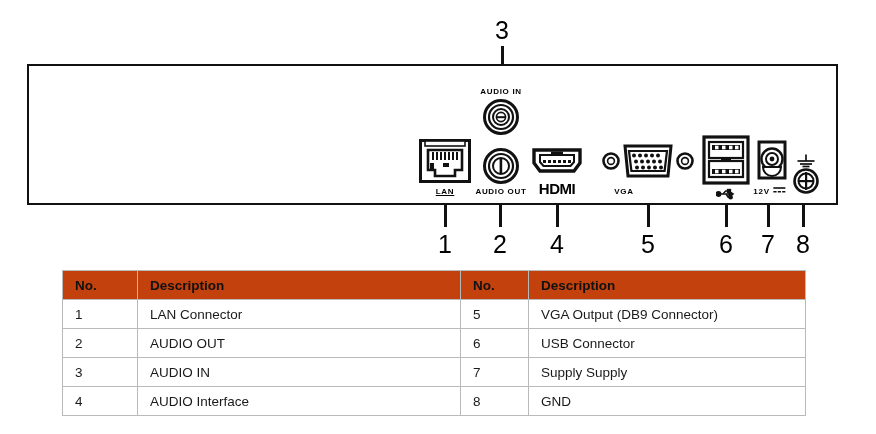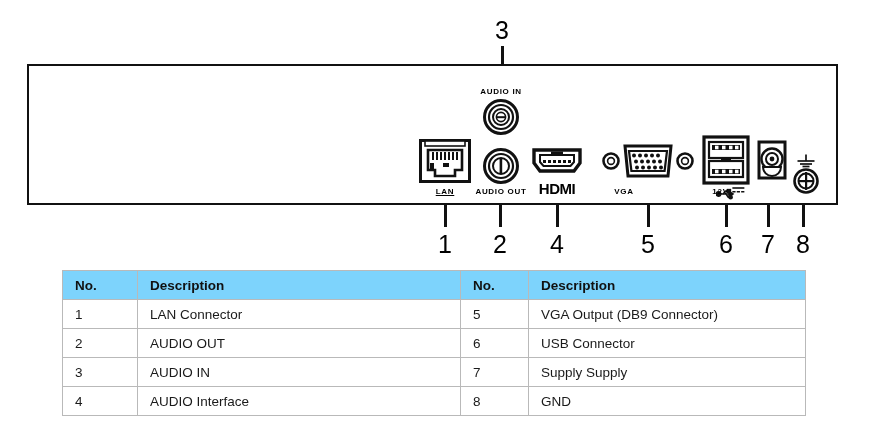--- a/index.html
+++ b/index.html
@@ -72,21 +72,21 @@
   .spec-table th,.spec-table td{
     border:1px solid #b9b9b9;
     padding:5px 0 5px 12px;
     text-align:left;
     height:18px;
     vertical-align:middle;
     font-weight:normal;
     color:#1a1a1a;
   }
   .spec-table th{
-    background:#7dd3fc;
+    background:#c2410c;
     font-weight:bold;
     color:#111;
   }
   .col-no{width:62px;}
   .col-desc{width:310px;}
   .col-no2{width:55px;}
 </style>
 </head>
 <body>
 
@@ -237,21 +237,21 @@
 
   <div class="conn" style="left:757px;top:140px;">
     <svg width="30" height="40" viewBox="0 0 30 40">
       <rect x="2" y="2" width="26" height="36" fill="#fff" stroke="#111" stroke-width="3"></rect>
       <circle cx="15" cy="19" r="10.5" fill="#fff" stroke="#111" stroke-width="2.4"></circle>
       <circle cx="15" cy="19" r="6" fill="#fff" stroke="#111" stroke-width="2"></circle>
       <circle cx="15" cy="19" r="2.4" fill="#111"></circle>
       <path d="M6 27 a9 9 0 0 0 18 0 z" fill="#fff" stroke="#111" stroke-width="2"></path>
     </svg>
   </div>
-  <div class="port-label" style="left:729px;top:186px;">
+  <div class="port-label" style="left:770px;top:186px;">
     <span>12V</span>
     <svg width="14" height="9" viewBox="0 0 14 9" style="vertical-align:-1px;">
       <rect x="1" y="1.2" width="12" height="1.6" fill="#111"></rect>
       <rect x="1" y="5" width="3.2" height="1.5" fill="#111"></rect>
       <rect x="5.4" y="5" width="3.2" height="1.5" fill="#111"></rect>
       <rect x="9.8" y="5" width="3.2" height="1.5" fill="#111"></rect>
     </svg>
   </div>
 
   <div class="conn" style="left:792px;top:153px;">

